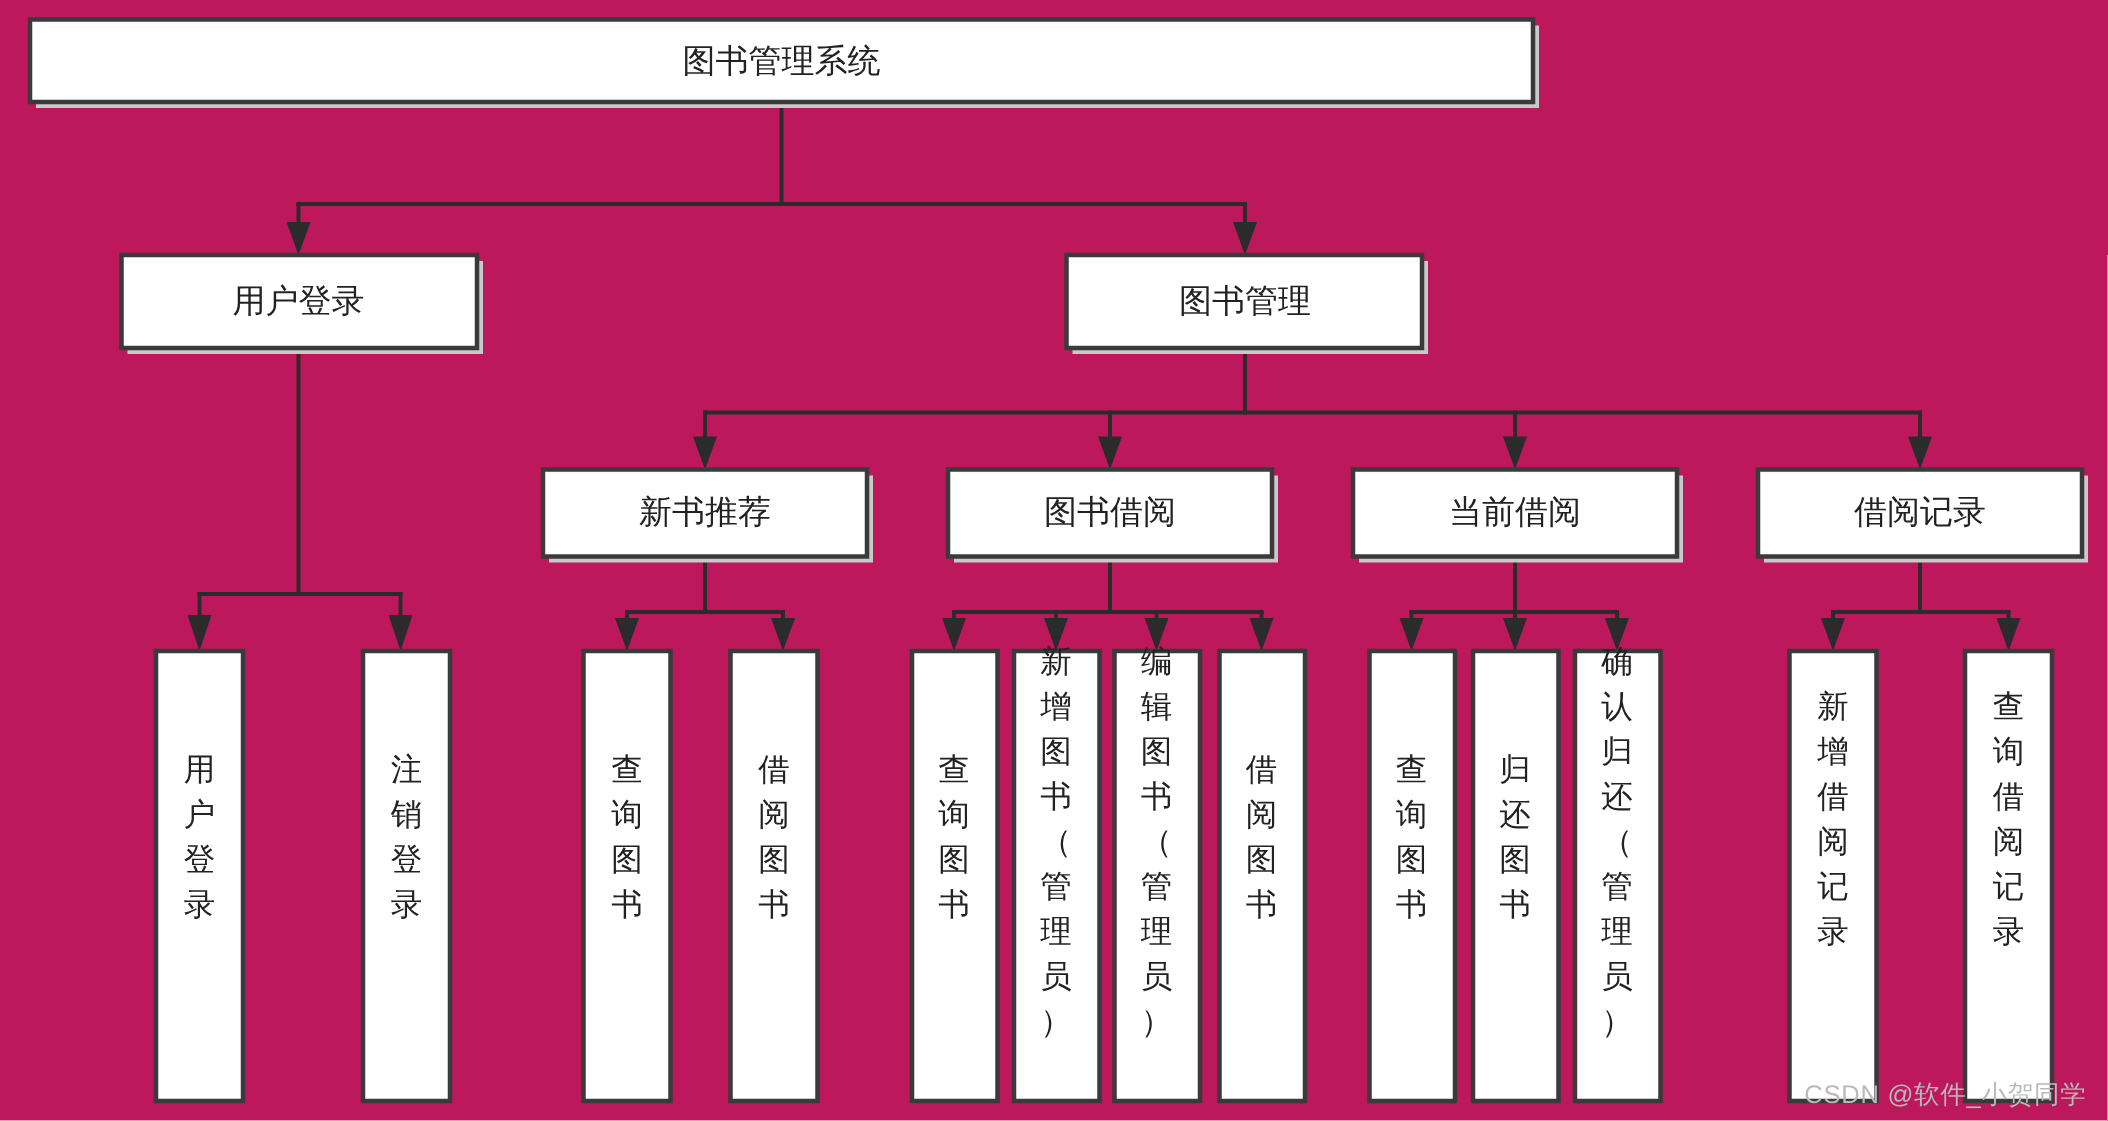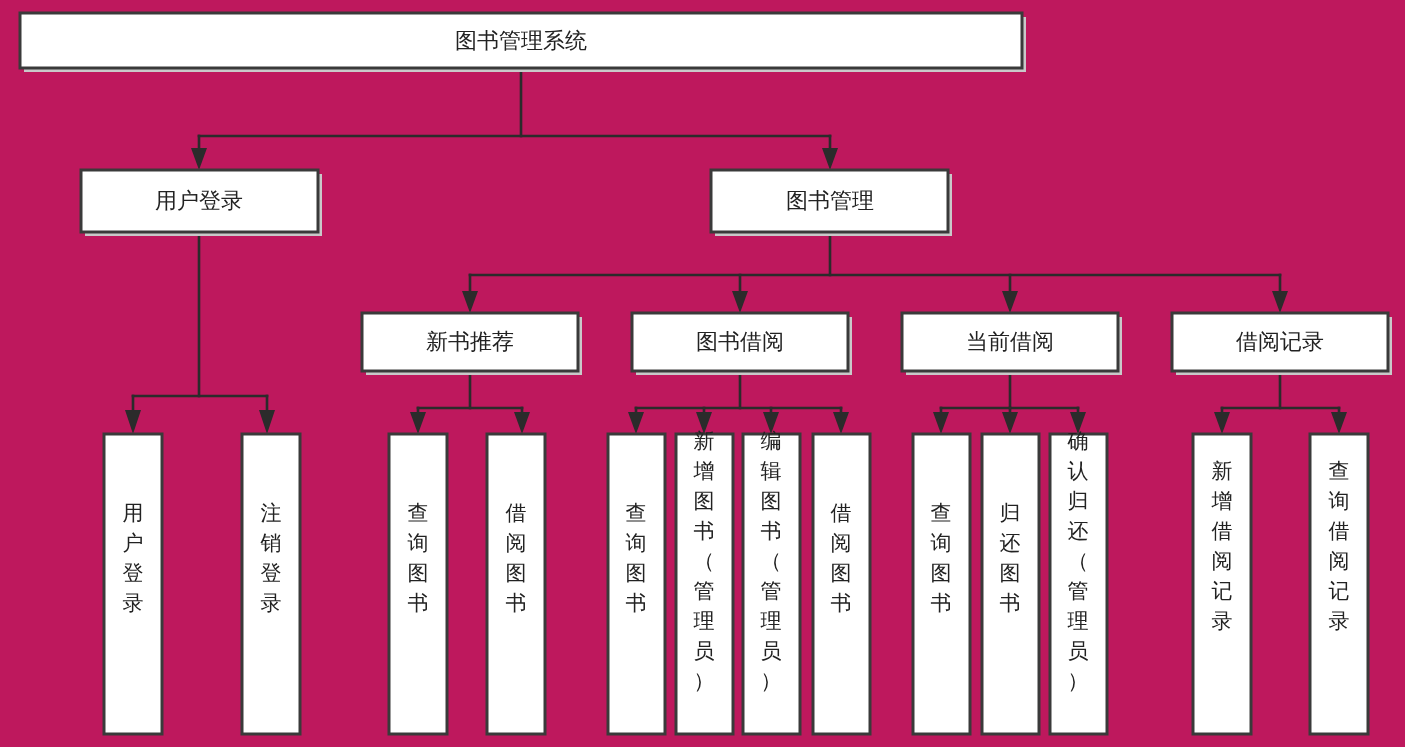--- a/index.html
+++ b/index.html
@@ -231,13 +231,14 @@
       <rect class="node-box" x="1193" y="434" width="58" height="300"></rect>
       <text class="node-label-v" x="1222" y="478"><tspan x="1222" y="478">新</tspan><tspan x="1222" y="508">增</tspan><tspan x="1222" y="538">借</tspan><tspan x="1222" y="568">阅</tspan><tspan x="1222" y="598">记</tspan><tspan x="1222" y="628">录</tspan></text>
     </g>
     <g>
       <rect class="node-box" x="1310" y="434" width="58" height="300"></rect>
       <text class="node-label-v" x="1339" y="478"><tspan x="1339" y="478">查</tspan><tspan x="1339" y="508">询</tspan><tspan x="1339" y="538">借</tspan><tspan x="1339" y="568">阅</tspan><tspan x="1339" y="598">记</tspan><tspan x="1339" y="628">录</tspan></text>
     </g>
 
   </svg>
 
+  <div class="watermark">CSDN @软件_小贺同学</div>
 </div>
 
 </body></html>

